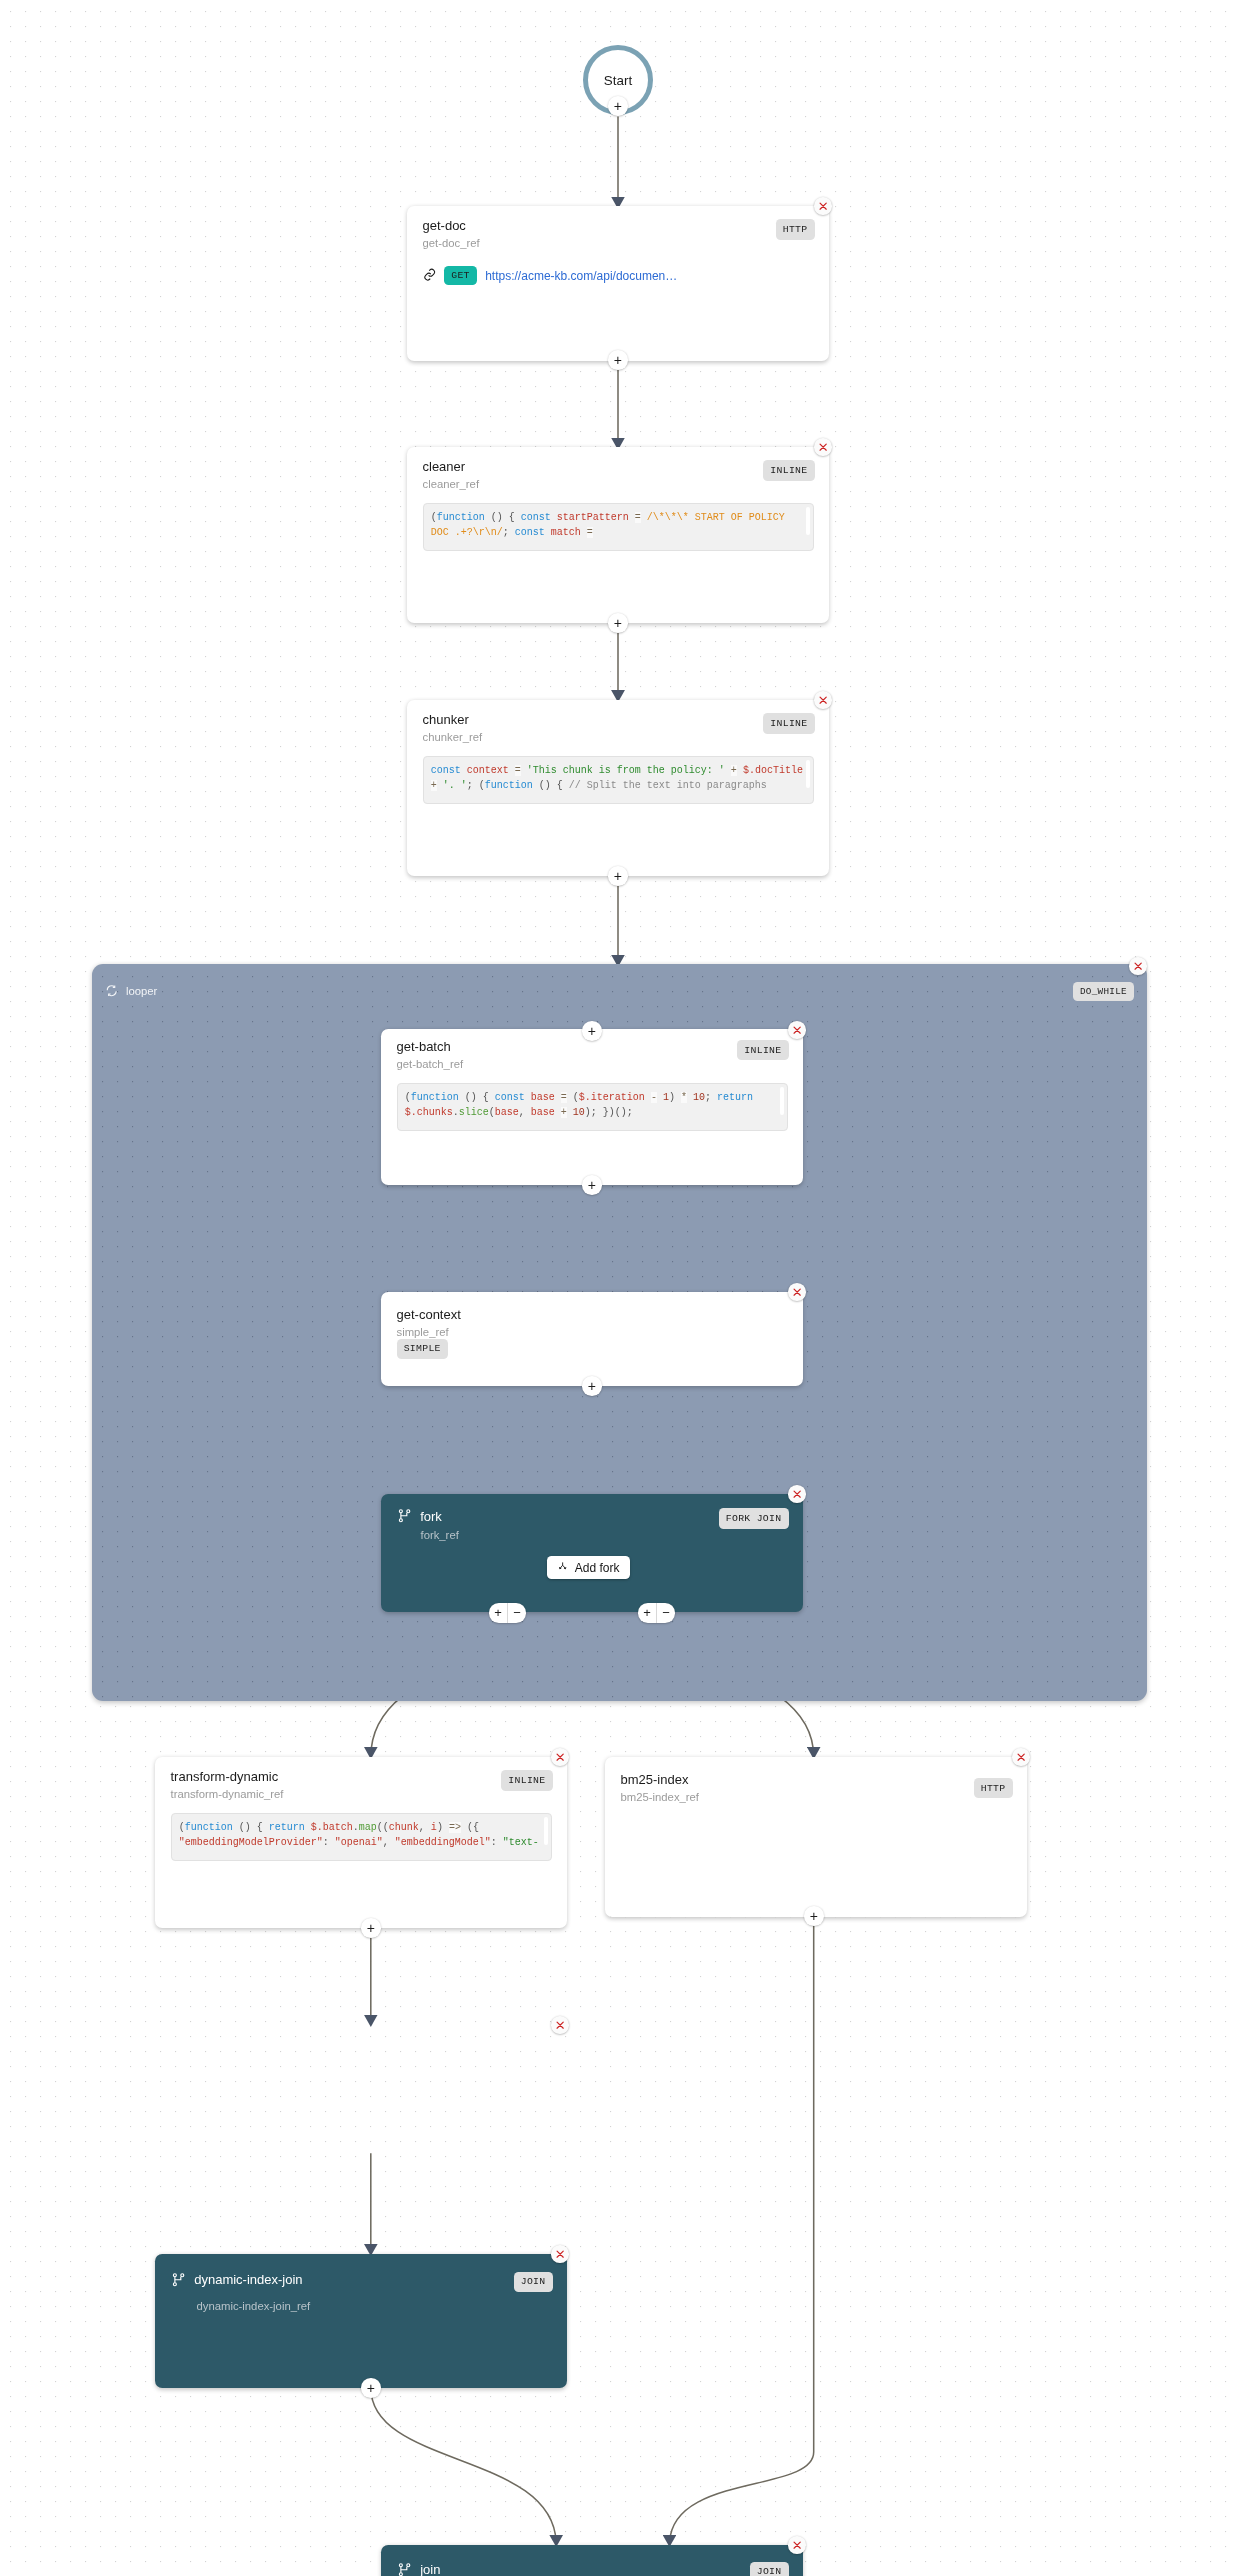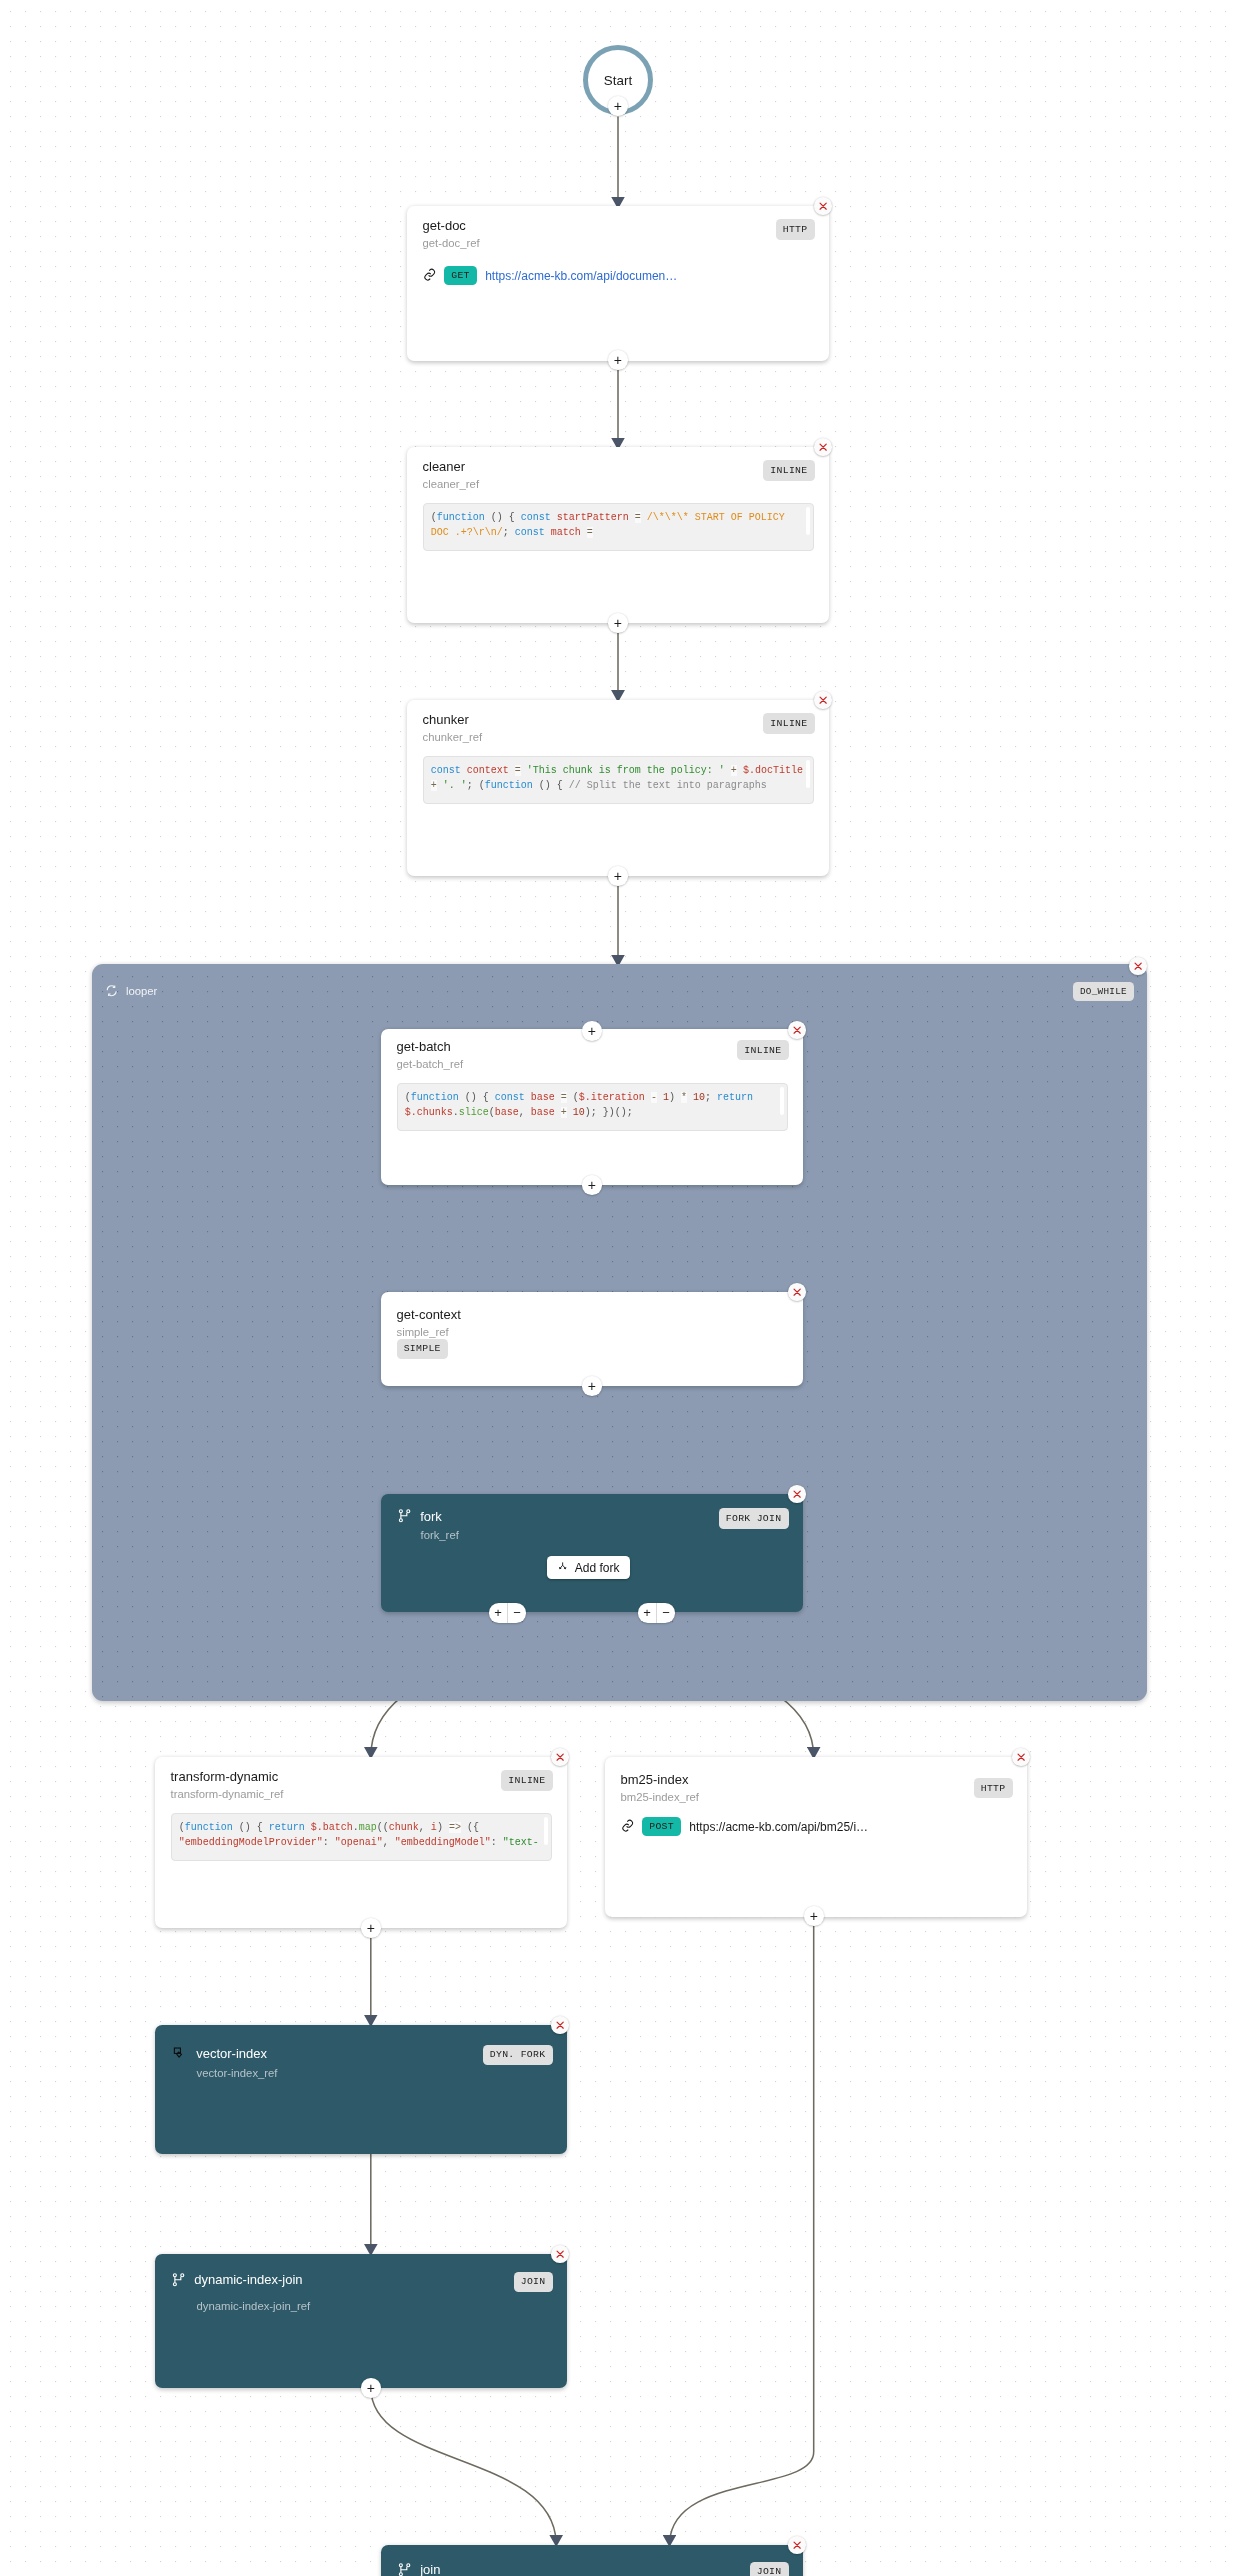--- a/index.html
+++ b/index.html
@@ -459,57 +459,30 @@
   </div>
 
   <div class="card light" style="left:605px; top:1757px; width:422px; height:160px;">
     <div class="card-head" style="padding-top:15.5px;align-items:center;">
       <div class="card-titles">
         <div class="card-title">bm25-index</div>
         <div class="card-ref">bm25-index_ref</div>
       </div>
       <div class="type-badge">HTTP</div>
     </div>
-    <div class="http-row" style="padding-top:13.4px;">
-      <span class="link-icon">
-        <svg width="13.4" height="13.4" viewBox="0 0 24 24" fill="none" stroke="#1b1b1b" stroke-width="1.9">
-          <path d="M10 13a5 5 0 0 0 7.07 0l2.12-2.12a5 5 0 0 0-7.07-7.07l-1.06 1.06"></path>
-          <path d="M14 11a5 5 0 0 0-7.07 0L4.81 13.1a5 5 0 0 0 7.07 7.07l1.06-1.06"></path>
-        </svg>
-      </span>
-      <span class="method">POST</span>
-      <span class="url plain">https://acme-kb.com/api/bm25/i…</span>
-    </div>
   </div>
   <div class="closechip" style="left:1012px; top:1748px;">
     <svg width="10.3" height="10.3" viewBox="0 0 20 20">
         <path d="M4,4 L16,16 M16,4 L4,16" stroke="#cc2222" stroke-width="2.3" stroke-linecap="round"></path>
       </svg>
   </div>
   <div class="plus" style="left:804px; top:1906px;">
     <span>+</span>
   </div>
 
-  <div class="card dark" style="left:155px; top:2025px; width:412px; height:129px;">
-    <div class="card-head" style="padding-top:19.6px;">
-      <div class="card-titles">
-        <div class="title-with-icon">
-          <span>
-            <svg width="17.5" height="17.5" viewBox="0 0 26 26" fill="none" stroke="#0d0d0d" stroke-width="1.6">
-              <rect x="5" y="4.5" width="9" height="8"></rect>
-              <path d="M11.5 10.5 L15.5 14 L12 18 L8.5 13.5 Z"></path>
-            </svg>
-          </span>
-          <span class="card-title">vector-index</span>
-        </div>
-        <div class="card-ref" style="margin-left:26px;">vector-index_ref</div>
-      </div>
-      <div class="type-badge">DYN. FORK</div>
-    </div>
-  </div>
   <div class="closechip" style="left:551px; top:2016px;">
     <svg width="10.3" height="10.3" viewBox="0 0 20 20">
         <path d="M4,4 L16,16 M16,4 L4,16" stroke="#cc2222" stroke-width="2.3" stroke-linecap="round"></path>
       </svg>
   </div>
 
   <div class="card dark" style="left:155px; top:2254px; width:412px; height:134px;">
     <div class="card-head" style="padding-top:17.5px;">
       <div class="card-titles">
         <div class="title-with-icon">

